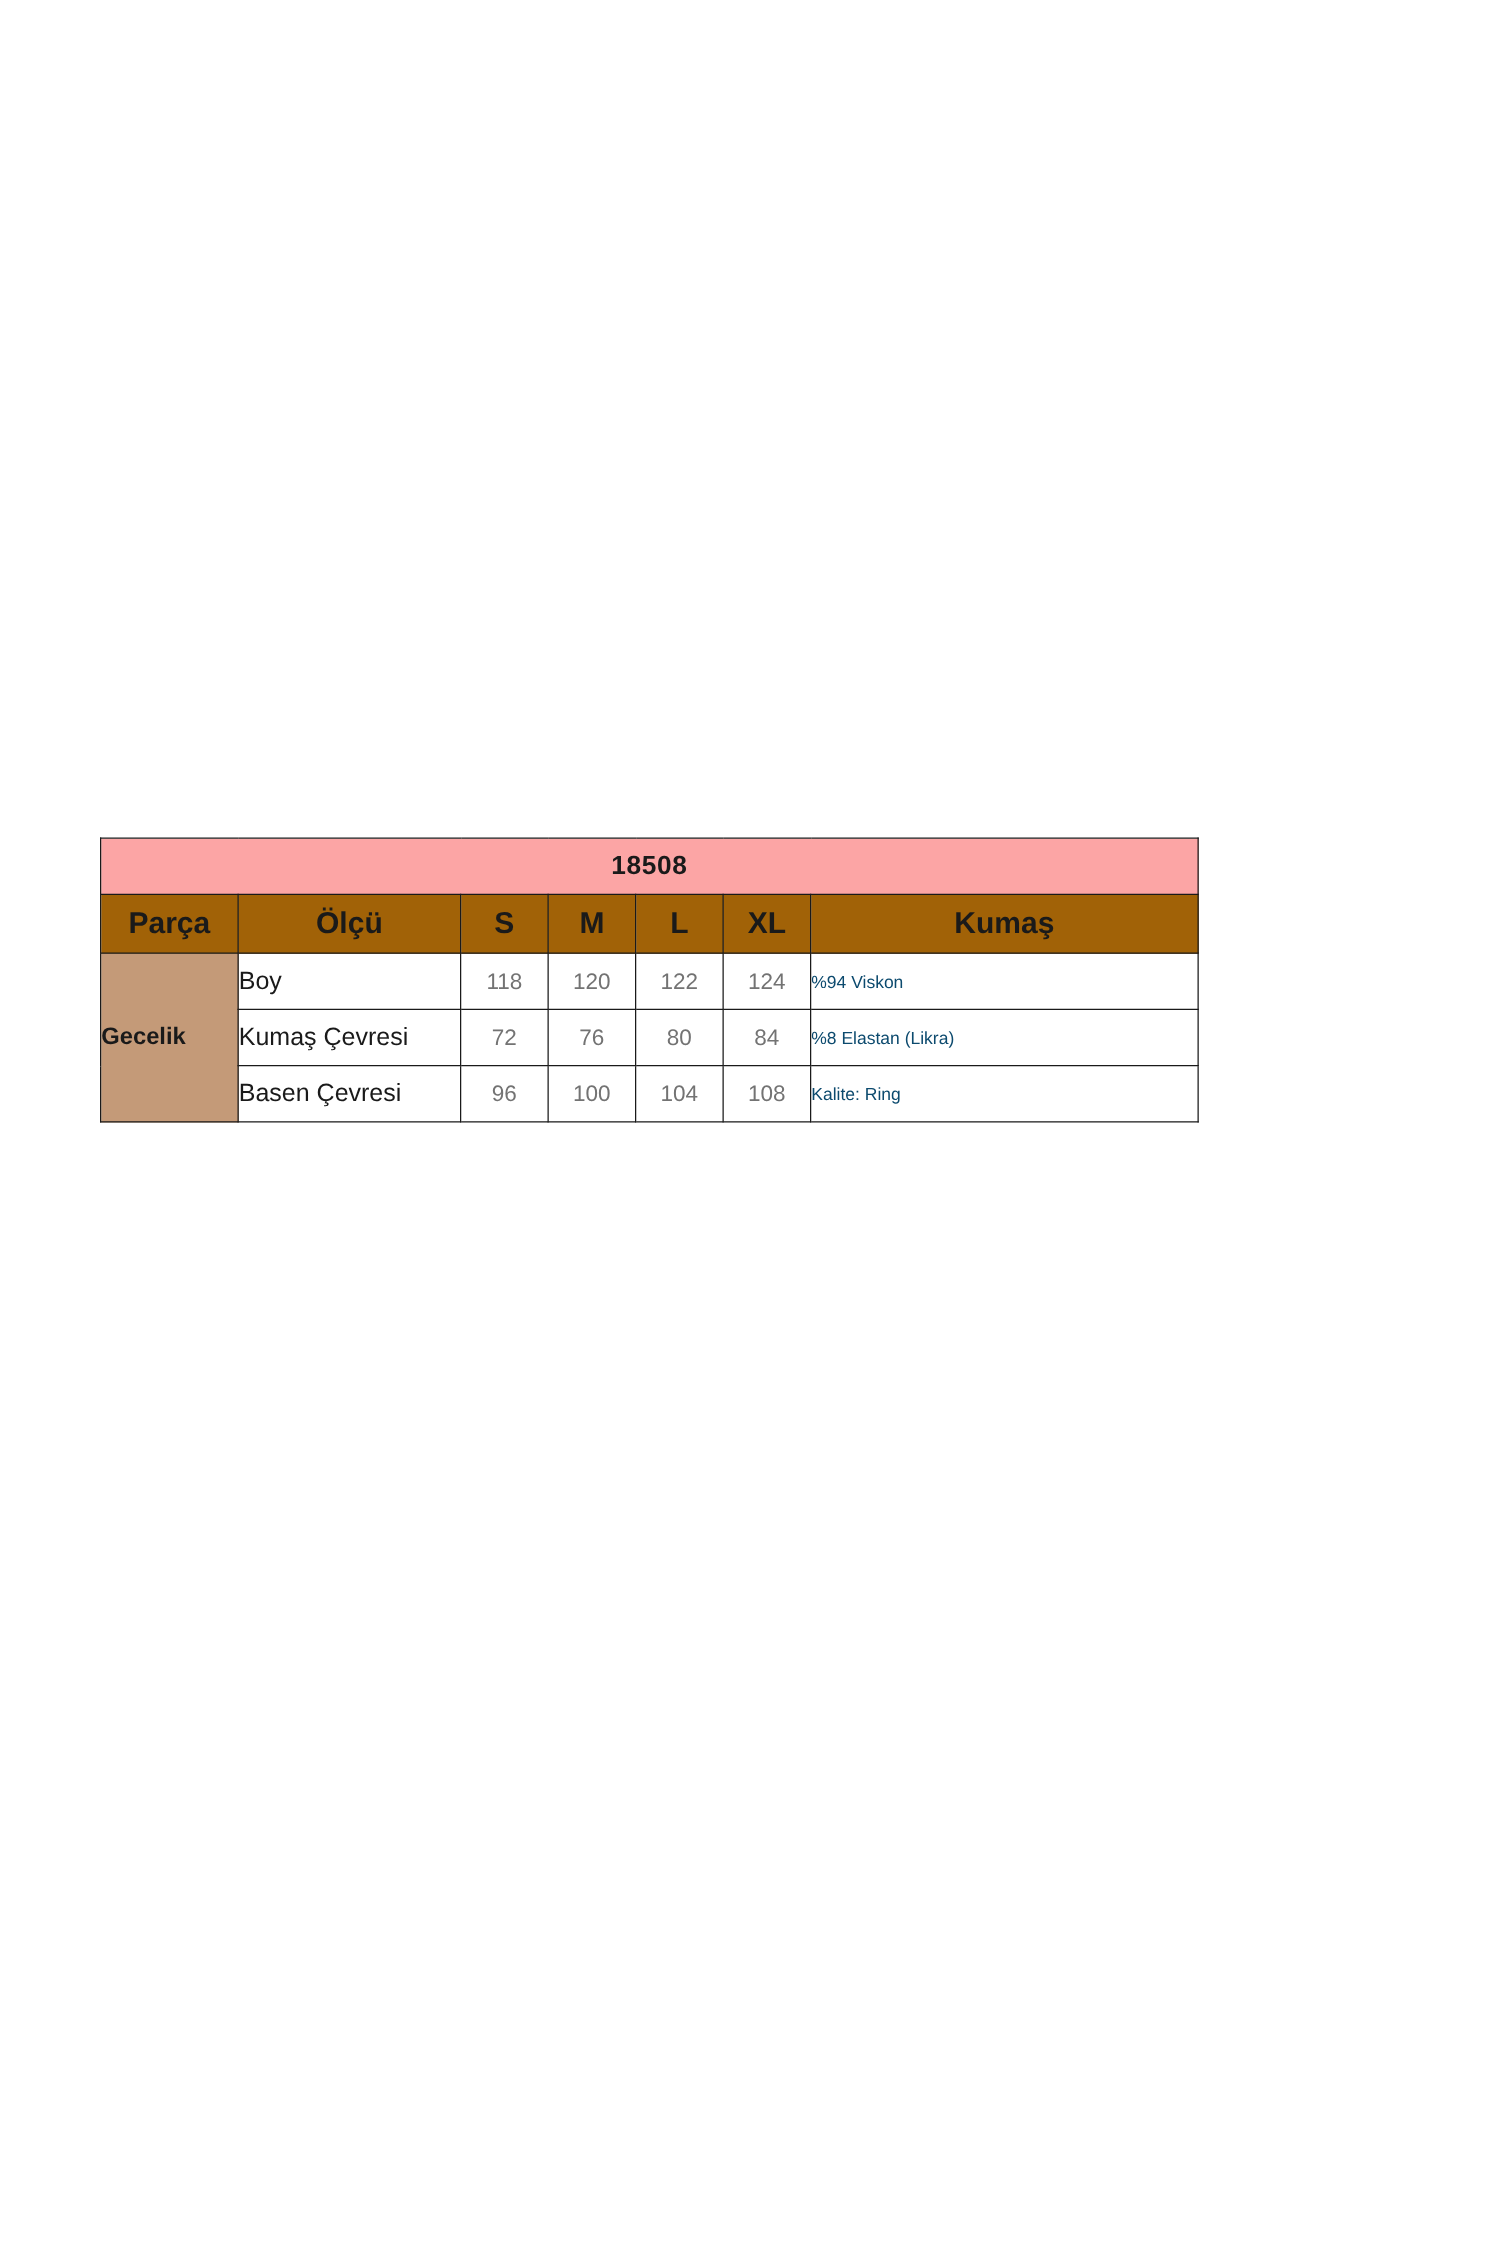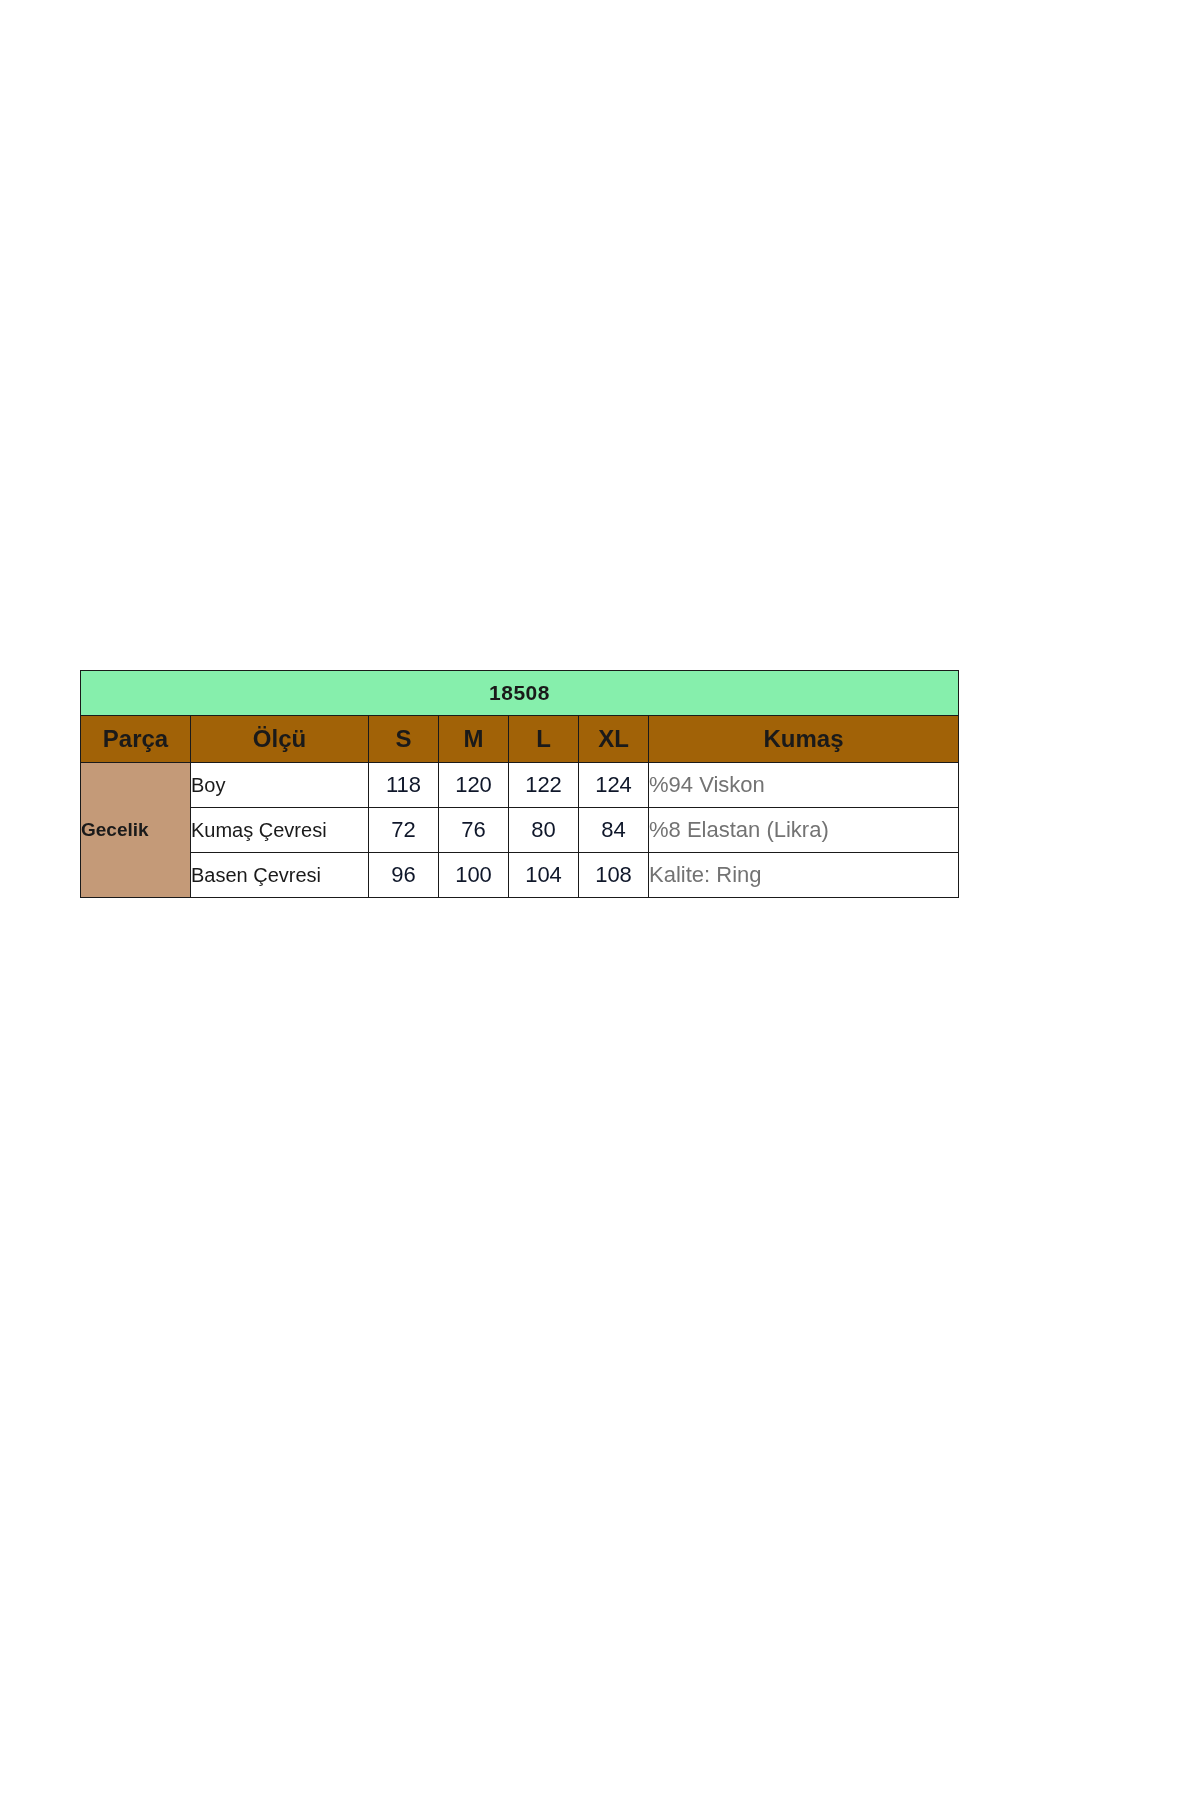--- a/index.html
+++ b/index.html
@@ -40,21 +40,21 @@
   }
 
   table.size-table td,
   table.size-table th {
     border: 1.5px solid #1a1a1a;
     padding: 0;
     vertical-align: middle;
   }
 
   .title-cell {
-    background: #86efac;
+    background: #fca5a5;
     text-align: center;
     font-weight: bold;
     font-size: 21px;
     height: 44px;
     letter-spacing: 0.5px;
     color: #1a1a1a;
     margin-top: 16px;
   }
 
   .head-cell {
@@ -76,31 +76,31 @@
   .measure-cell {
     text-align: left;
     padding-left: 10px;
     font-size: 20px;
     height: 44px;
     color: #1a1a1a;
   }
 
   .value-cell {
     text-align: center;
-    font-size: 22px;
+    font-size: 18px;
     height: 44px;
-    color: #0f172a;
+    color: #737373;
   }
 
   .fabric-cell {
     text-align: left;
     padding-left: 8px;
-    font-size: 22px;
+    font-size: 14px;
     height: 44px;
-    color: #737373;
+    color: #0c4a6e;
   }
 
   
   col.c-part   { width: 110px; }
   col.c-meas   { width: 178px; }
   col.c-s      { width: 70px; }
   col.c-m      { width: 70px; }
   col.c-l      { width: 70px; }
   col.c-xl     { width: 70px; }
   col.c-fab    { width: 310px; }

